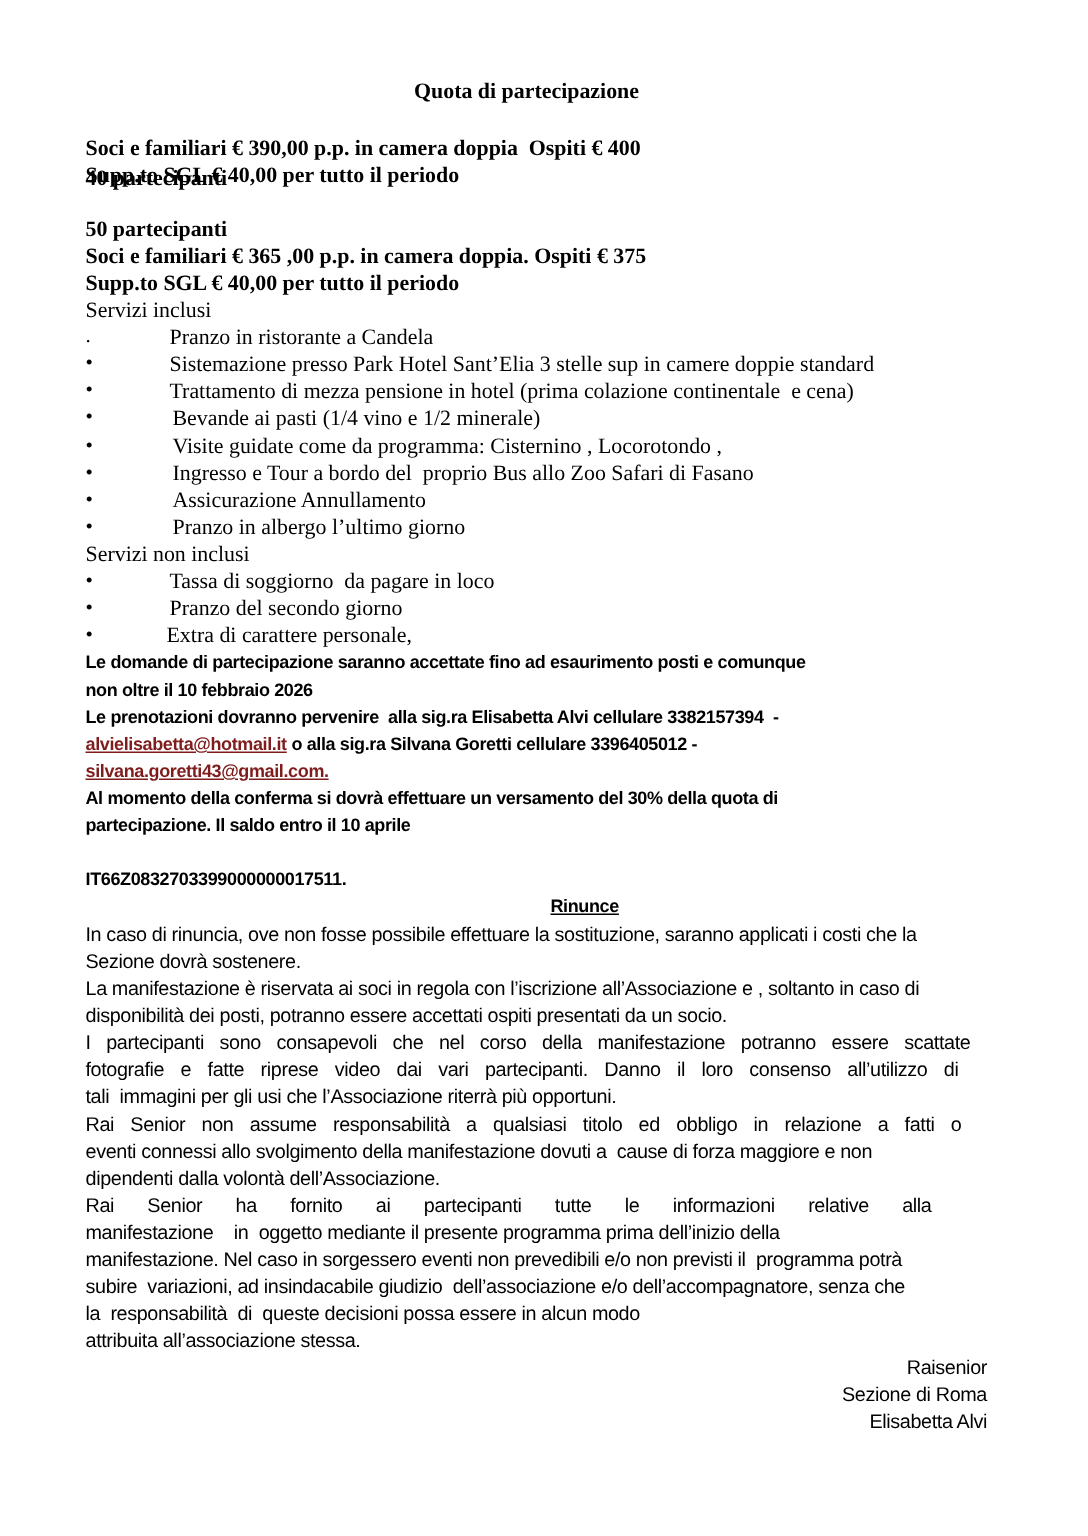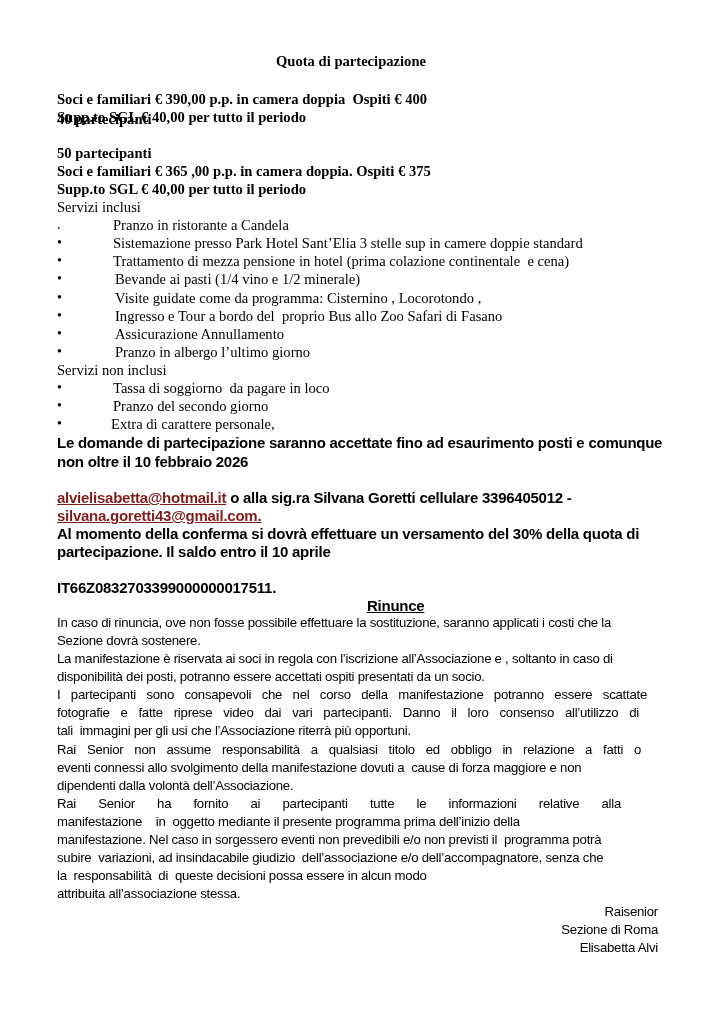--- a/index.html
+++ b/index.html
@@ -4,21 +4,21 @@
 <style>
   html, body { margin: 0; padding: 0; background: #ffffff; }
   body { width: 725px; height: 1024px; position: relative; overflow: hidden; color: #000; }
   .page { position: absolute; left: 0; top: 0; width: 725px; height: 1024px; border-radius: 30px; }
   .serif { font-family: "Liberation Serif", "DejaVu Serif", serif; }
   .sans { font-family: "Liberation Sans", "DejaVu Sans", sans-serif; }
   .line { position: absolute; white-space: pre; }
   .s-title { font-size: 14.6px; font-weight: bold; }
   .s-bold { font-size: 14.6px; font-weight: bold; }
   .s-reg { font-size: 14.6px; }
-  .c-bold { font-size: 15px; font-weight: bold; letter-spacing: -0.25px; }
+  .c-bold { font-size: 12px; font-weight: bold; letter-spacing: -0.25px; }
   .c-reg { font-size: 13.2px; letter-spacing: -0.25px; }
   .link { color: #7f1d1d; text-decoration: underline; }
   .bullet { position: absolute; left: 57px; font-family: "Liberation Serif", serif; font-size: 14px; }
   .item { position: absolute; white-space: pre; font-family: "Liberation Serif", serif; font-size: 14.6px; }
   .u { text-decoration: underline; padding-left: 37px; }
   .justify { position: absolute; left: 57px; width: 584px; text-align: justify; text-align-last: justify; white-space: normal; }
   .right { position: absolute; right: 67px; text-align: right; white-space: pre; }
 </style>
 </head>
 <body>
@@ -70,20 +70,21 @@
 
     <span class="bullet" style="top:398px;">•</span>
     <span class="item" style="left:113px; top:398px;">Pranzo del secondo giorno</span>
 
     <span class="bullet" style="top:416px;">•</span>
     <span class="item" style="left:111px; top:416px;">Extra di carattere personale,</span>
   </div>
 
   <div class="line sans c-bold" style="left:57px; top:434px;">Le domande di partecipazione saranno accettate fino ad esaurimento posti e comunque</div>
   <div class="line sans c-bold" style="left:57px; top:453px;">non oltre il 10 febbraio 2026</div>
+  <div class="line sans c-bold" style="left:57px; top:471px;">Le prenotazioni dovranno pervenire  alla sig.ra Elisabetta Alvi cellulare 3382157394  -</div>
   <div class="line sans c-bold" style="left:57px; top:489px;"><a class="link">alvielisabetta@hotmail.it</a><span> o alla sig.ra Silvana Goretti cellulare 3396405012 -</span></div>
   <div class="line sans c-bold" style="left:57px; top:507px;"><a class="link">silvana.goretti43@gmail.com.</a></div>
   <div class="line sans c-bold" style="left:57px; top:525px;">Al momento della conferma si dovrà effettuare un versamento del 30% della quota di</div>
   <div class="line sans c-bold" style="left:57px; top:543px;">partecipazione. Il saldo entro il 10 aprile</div>
   <div class="line sans c-bold" style="left:57px; top:579px;">IT66Z0832703399000000017511.</div>
 
   <div class="line sans c-bold u" style="left:330px; top:597px;">Rinunce</div>
 
   <div>
     <div class="line sans c-reg" style="left:57px; top:615px;">In caso di rinuncia, ove non fosse possibile effettuare la sostituzione, saranno applicati i costi che la</div>

